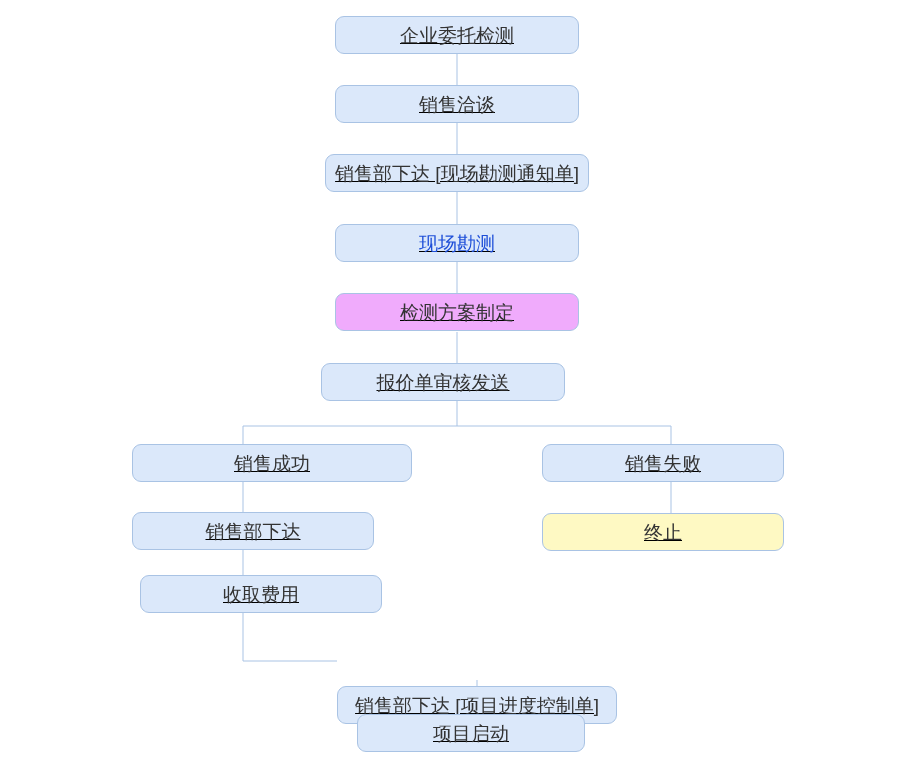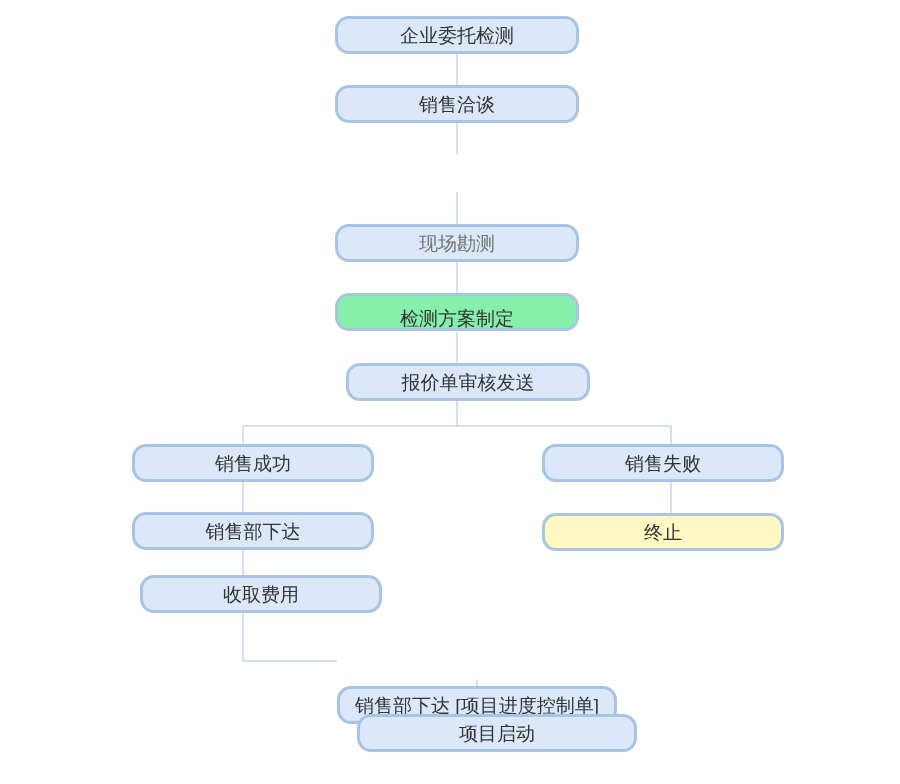--- a/index.html
+++ b/index.html
@@ -19,27 +19,28 @@
     position: absolute;
     left: 0;
     top: 0;
     width: 900px;
     height: 784px;
     pointer-events: none;
   }
   .node {
     position: absolute;
     box-sizing: border-box;
-    border-radius: 14px;
-    border: 3px solid #f97316;
+    border-radius: 9px;
+    border: 1px solid #f97316;
     background: #dbe8fa;
     display: flex;
     align-items: center;
     justify-content: center;
     white-space: nowrap;
+    text-decoration: underline;
   }
   .node-label {
     font-size: 19px;
     line-height: 1;
     color: #333333;
     letter-spacing: 0;
   }
 </style>
 </head>
 <body>
@@ -61,43 +62,46 @@
       <polyline points="671,482 671,513" fill="none" stroke="#a9c3e4" stroke-width="1"></polyline>
       <polyline points="477,680 477,714" fill="none" stroke="#a9c3e4" stroke-width="1"></polyline>
     </svg>
 
   <div class="node" style="left: 335px; top: 16px; width: 244px; height: 38px; background: rgb(219, 232, 250); border-color: rgb(169, 195, 228);">
     <span class="node-label" style="color: rgb(51, 51, 51);">企业委托检测</span>
   </div>
   <div class="node" style="left: 335px; top: 85px; width: 244px; height: 38px; background: rgb(219, 232, 250); border-color: rgb(169, 195, 228);">
     <span class="node-label" style="color: rgb(51, 51, 51);">销售洽谈</span>
   </div>
+  <div class="node" style="left: 325px; top: 154px; width: 264px; height: 38px; background: rgb(219, 232, 250); border-color: rgb(169, 195, 228);">
+    <span class="node-label" style="color: rgb(51, 51, 51);">销售部下达 [现场勘测通知单]</span>
+  </div>
   <div class="node" style="left: 335px; top: 224px; width: 244px; height: 38px; background: rgb(219, 232, 250); border-color: rgb(169, 195, 228);">
-    <span class="node-label" style="color: #737373;">现场勘测</span>
+    <span class="node-label" style="color: #1d4ed8;">现场勘测</span>
   </div>
-  <div class="node" style="left: 335px; top: 293px; width: 244px; height: 38px; background: #86efac; border-color: rgb(169, 195, 228); align-items: flex-end;">
+  <div class="node" style="left: 335px; top: 293px; width: 244px; height: 38px; background: #f0abfc; border-color: rgb(169, 195, 228);">
     <span class="node-label" style="color: rgb(51, 51, 51);">检测方案制定</span>
   </div>
-  <div class="node" style="left: 346px; top: 363px; width: 244px; height: 38px; background: rgb(219, 232, 250); border-color: rgb(169, 195, 228);">
+  <div class="node" style="left: 321px; top: 363px; width: 244px; height: 38px; background: rgb(219, 232, 250); border-color: rgb(169, 195, 228);">
     <span class="node-label" style="color: rgb(51, 51, 51);">报价单审核发送</span>
   </div>
-  <div class="node" style="left: 132px; top: 444px; width: 242px; height: 38px; background: rgb(219, 232, 250); border-color: rgb(169, 195, 228);">
+  <div class="node" style="left: 132px; top: 444px; width: 280px; height: 38px; background: rgb(219, 232, 250); border-color: rgb(169, 195, 228);">
     <span class="node-label" style="color: rgb(51, 51, 51);">销售成功</span>
   </div>
   <div class="node" style="left: 132px; top: 512px; width: 242px; height: 38px; background: rgb(219, 232, 250); border-color: rgb(169, 195, 228);">
     <span class="node-label" style="color: rgb(51, 51, 51);">销售部下达</span>
   </div>
   <div class="node" style="left: 140px; top: 575px; width: 242px; height: 38px; background: rgb(219, 232, 250); border-color: rgb(169, 195, 228);">
     <span class="node-label" style="color: rgb(51, 51, 51);">收取费用</span>
   </div>
   <div class="node" style="left: 542px; top: 444px; width: 242px; height: 38px; background: rgb(219, 232, 250); border-color: rgb(169, 195, 228); align-items: center;">
     <span class="node-label" style="color: rgb(51, 51, 51);">销售失败</span>
   </div>
   <div class="node" style="left: 542px; top: 513px; width: 242px; height: 38px; background: #fef9c3; border-color: rgb(169, 195, 228);">
     <span class="node-label" style="color: rgb(51, 51, 51);">终止</span>
   </div>
   <div class="node" style="left: 337px; top: 642px; width: 280px; height: 38px; background: rgb(219, 232, 250); border-color: rgb(169, 195, 228); margin-top: 44px;">
     <span class="node-label" style="color: rgb(51, 51, 51);">销售部下达 [项目进度控制单]</span>
   </div>
-  <div class="node" style="left: 357px; top: 714px; width: 280px; height: 38px; background: rgb(219, 232, 250); border-color: rgb(169, 195, 228);">
+  <div class="node" style="left: 357px; top: 714px; width: 228px; height: 38px; background: rgb(219, 232, 250); border-color: rgb(169, 195, 228);">
     <span class="node-label" style="color: rgb(51, 51, 51);">项目启动</span>
   </div>
 </div>
 
 </body></html>

